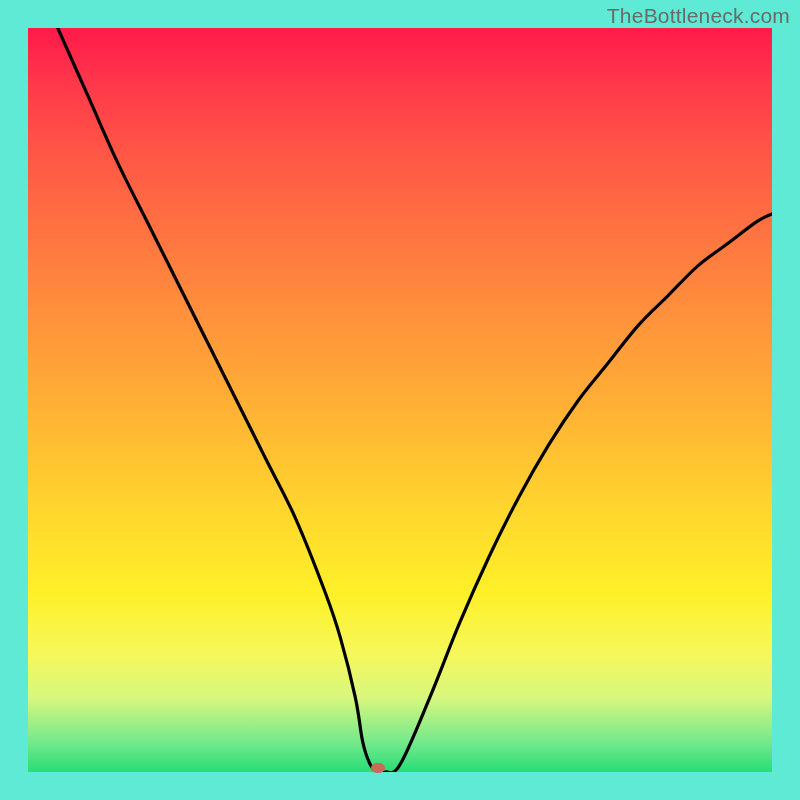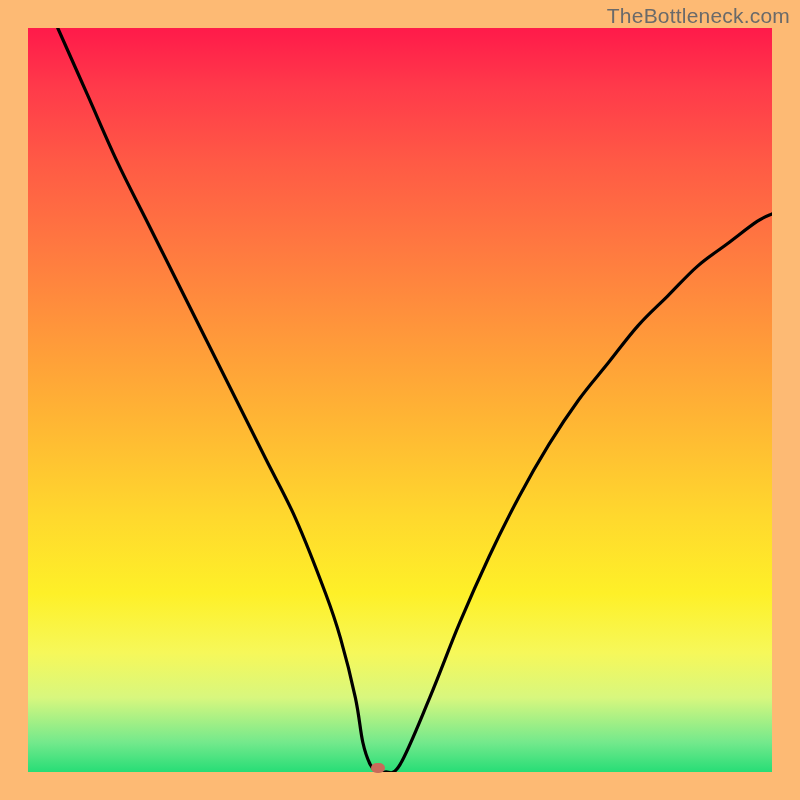--- a/index.html
+++ b/index.html
@@ -10,21 +10,21 @@
     background: #000;
     font-family: Arial, Helvetica, sans-serif;
     overflow: hidden;
   }
   .frame {
     position: absolute;
     left: 0;
     top: 0;
     width: 800px;
     height: 800px;
-    background: #fdba74;
+    background: #5eead4;
   }
   .plot {
     position: absolute;
     left: 28px;
     top: 28px;
     width: 744px;
     height: 744px;
     
     background: linear-gradient(to bottom,
       #ff1a4a 0%,

